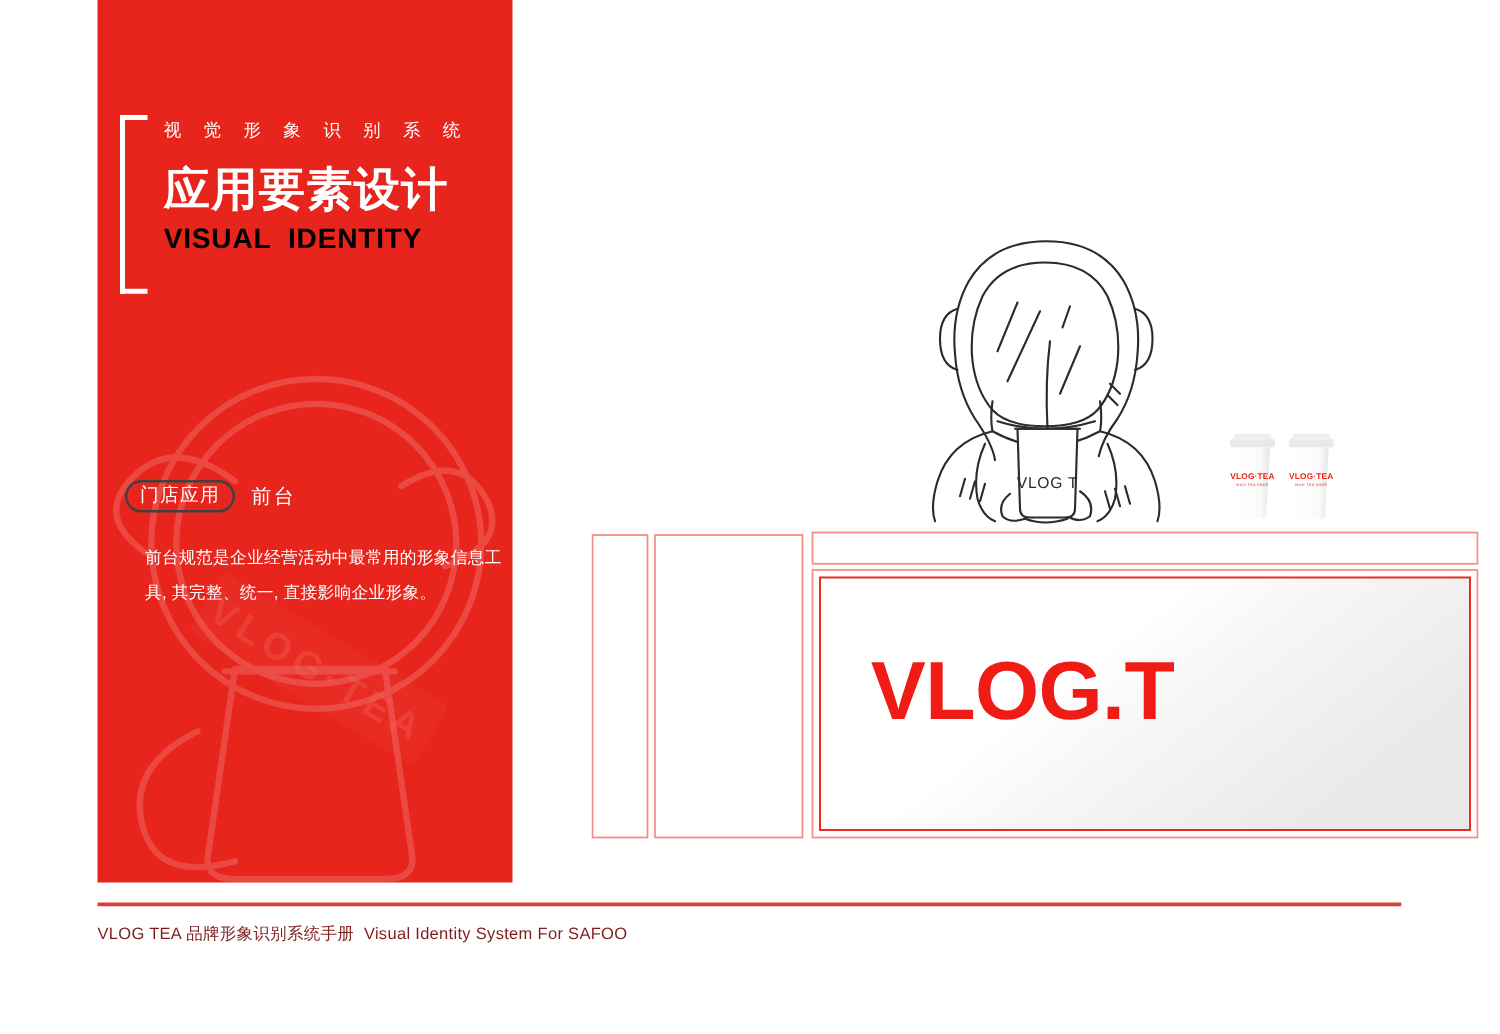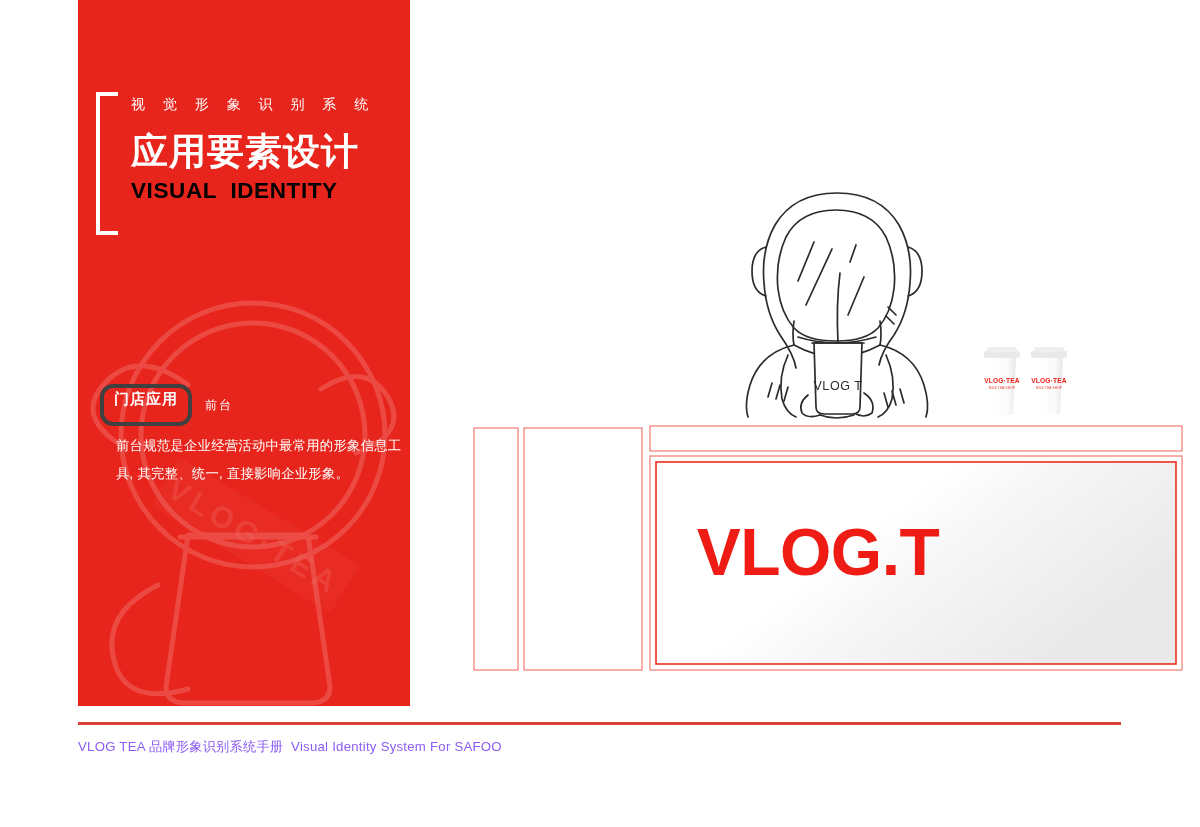--- a/index.html
+++ b/index.html
@@ -83,32 +83,32 @@
   }
 
   
   #badge-row {
     position:absolute;
     left:22px; top:384px;
     display:flex; align-items:center;
     z-index:2;
   }
   #badge {
-    border:4px solid #404040;
+    border:2px solid #404040;
     border-radius:13px;
-    padding:2px 10px 15px;
+    padding:2px 10px 3px;
     color:#ffffff;
     font-size:15px;
-    font-weight:bold;
+    font-weight:normal;
     letter-spacing:1px;
     line-height:1.15;
   }
   #badge-sub {
     color:#ffffff;
-    font-size:12px;
+    font-size:16px;
     font-weight:500;
     letter-spacing:2px;
     margin-left:13px;
   }
 
   
   #desc {
     position:absolute;
     left:38px; top:432px; width:288px;
     color:#ffffff;
@@ -133,21 +133,21 @@
   
   #footer-rule {
     position:absolute;
     left:78px; top:722px;
     width:1043px; height:2.5px;
     background:#D94036;
   }
   #footer-text {
     position:absolute;
     left:78px; top:738px;
-    color:#8b5cf6;
+    color:#7f1d1d;
     font-size:13.2px;
     letter-spacing:0.25px;
     white-space:pre;
   }
 </style>
 </head>
 <body>
 
 <div id="page">
 

